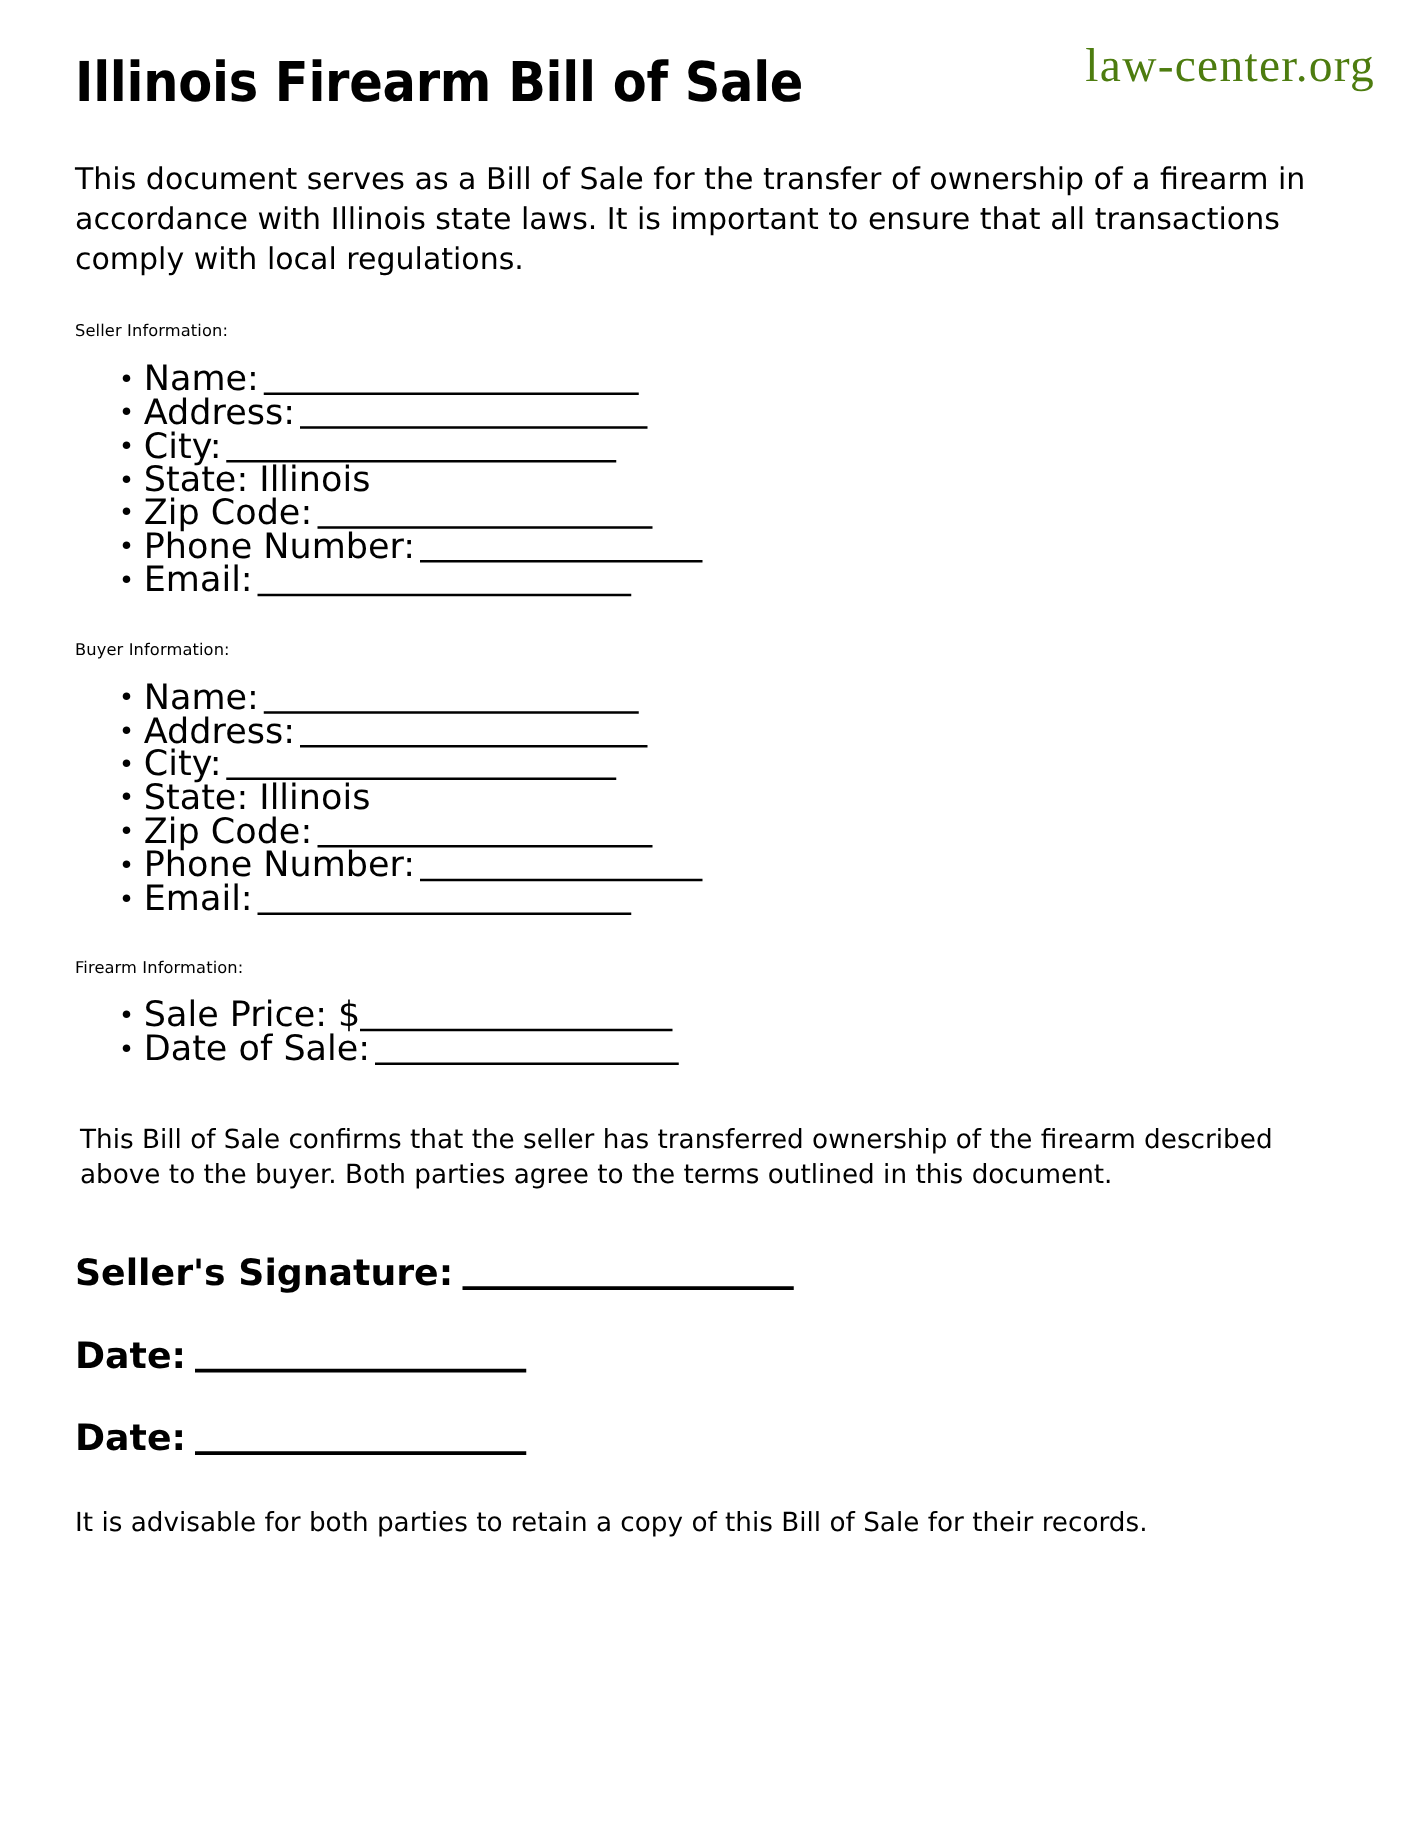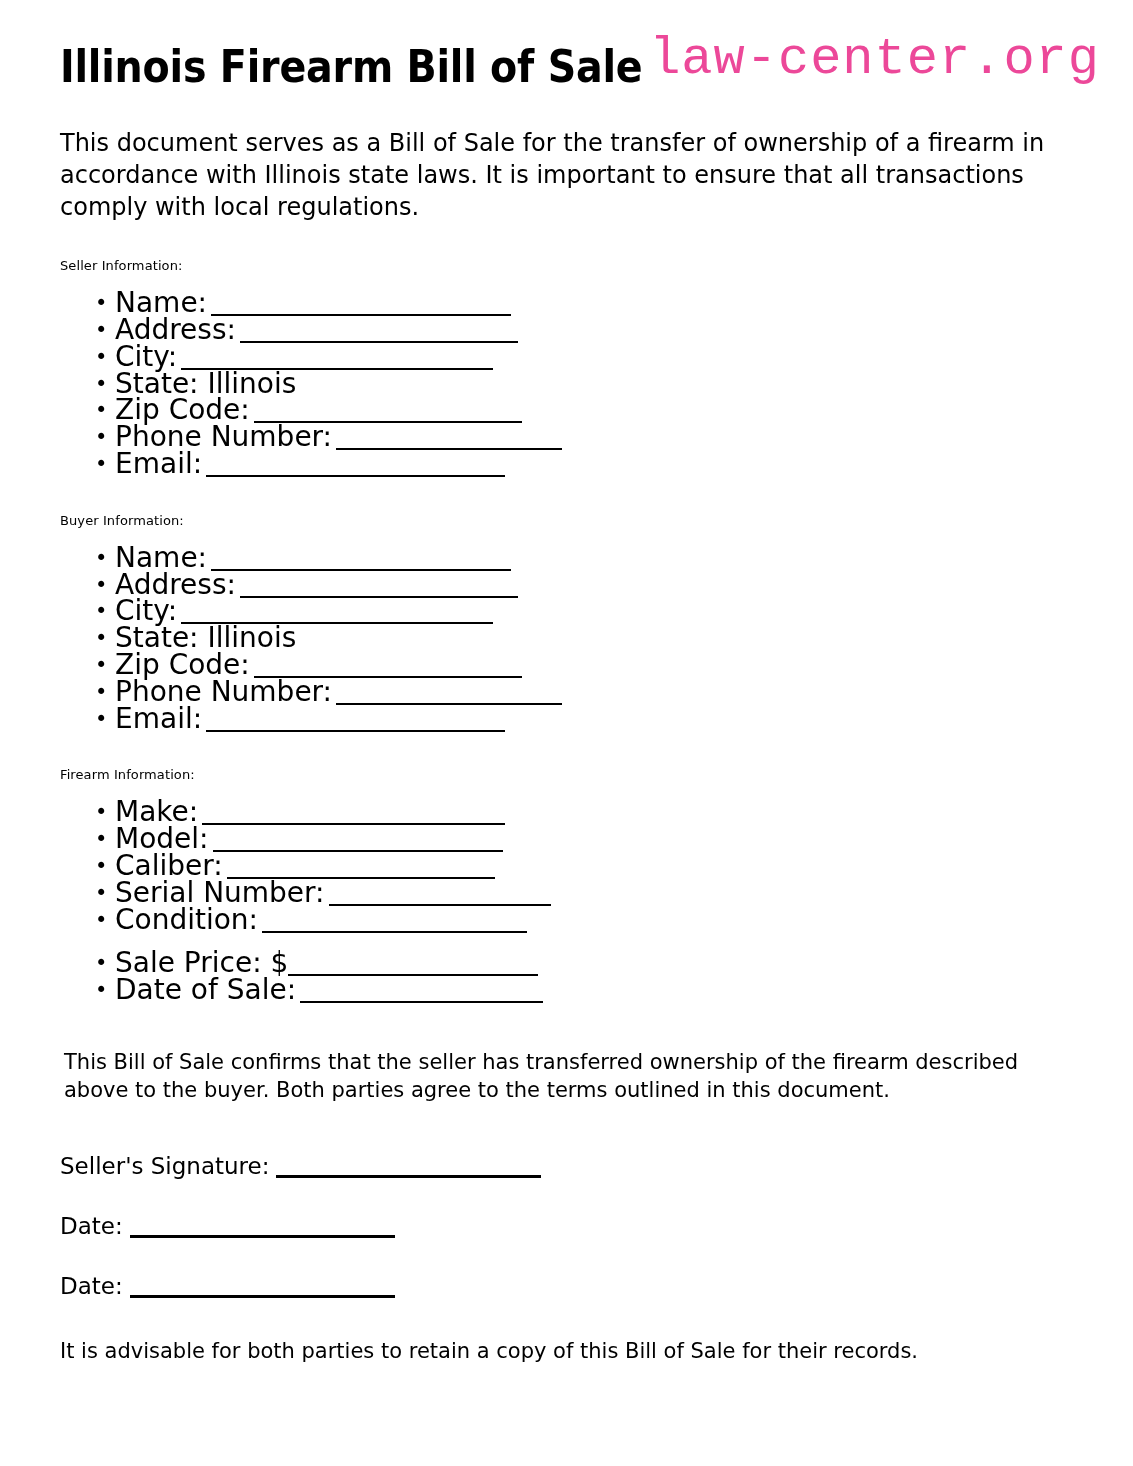--- a/index.html
+++ b/index.html
@@ -15,24 +15,24 @@
     box-sizing: border-box;
     padding: 0;
     overflow: hidden;
     font-family: "DejaVu Sans", "Liberation Sans", sans-serif;
     color: #000000;
   }
   .watermark {
     position: absolute;
     top: 34px;
     right: 33px;
-    font-family: Liberation Mono, monospace;
-    font-size: 52px;
+    font-family: Liberation Serif, serif;
+    font-size: 38px;
     letter-spacing: 1px;
-    color: #ec4899;
+    color: #4d7c0f;
     line-height: 1;
     white-space: nowrap;
   }
   .content {
     position: absolute;
     left: 60px;
     top: 0;
     width: 1013px;
   }
   h1.doc-title {
@@ -82,22 +82,22 @@
   .blank {
     display: inline-block;
     border-bottom: 2.4px solid #000;
     vertical-align: -4px;
     height: 9px;
     margin-left: 4px;
   }
   .blank.attached { margin-left: 0; }
   .sig-block { padding-top: 10px; }
   .sig-line {
-    font-size: 23px;
-    font-weight: normal;
+    font-size: 29px;
+    font-weight: bold;
     line-height: 1;
     padding-top: 37px;
     white-space: nowrap;
   }
   .sig-line .blank {
     border-bottom-width: 3px;
     margin-left: 7px;
     height: 8px;
   }
   p.closing-text {
@@ -143,27 +143,20 @@
           <li><span>Name:</span><span class="blank" style="width: 300px;"></span></li>
           <li><span>Address:</span><span class="blank" style="width: 278px;"></span></li>
           <li><span>City:</span><span class="blank" style="width: 312px;"></span></li>
           <li><span>State: Illinois</span></li>
           <li><span>Zip Code:</span><span class="blank" style="width: 268px;"></span></li>
           <li><span>Phone Number:</span><span class="blank" style="width: 226px;"></span></li>
           <li><span>Email:</span><span class="blank" style="width: 299px;"></span></li>
         </ul>
         <h2 class="section-head">Firearm Information:</h2>
         <ul class="field-list">
-          <li><span>Make:</span><span class="blank" style="width: 303px;"></span></li>
-          <li><span>Model:</span><span class="blank" style="width: 290px;"></span></li>
-          <li><span>Caliber:</span><span class="blank" style="width: 268px;"></span></li>
-          <li><span>Serial Number:</span><span class="blank" style="width: 222px;"></span></li>
-          <li><span>Condition:</span><span class="blank" style="width: 265px;"></span></li>
-        </ul>
-        <ul class="field-list">
           <li><span>Sale Price: $</span><span class="blank attached" style="width: 250px;"></span></li>
           <li><span>Date of Sale:</span><span class="blank" style="width: 243px;"></span></li>
         </ul>
       </div>
 
     <p class="closing-text">This Bill of Sale confirms that the seller has transferred ownership of the firearm described above to the buyer. Both parties agree to the terms outlined in this document.</p>
 
     <div class="sig-block" id="signature-block">
         <div class="sig-line"><span>Seller's Signature:</span><span class="blank" style="width: 265px;"></span></div>
         <div class="sig-line"><span>Date:</span><span class="blank" style="width: 265px;"></span></div>

